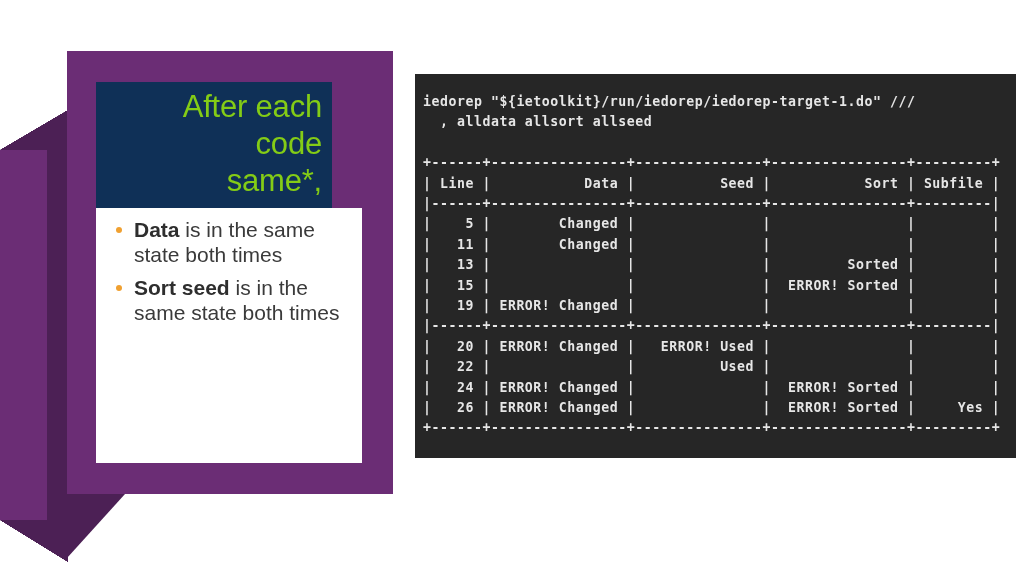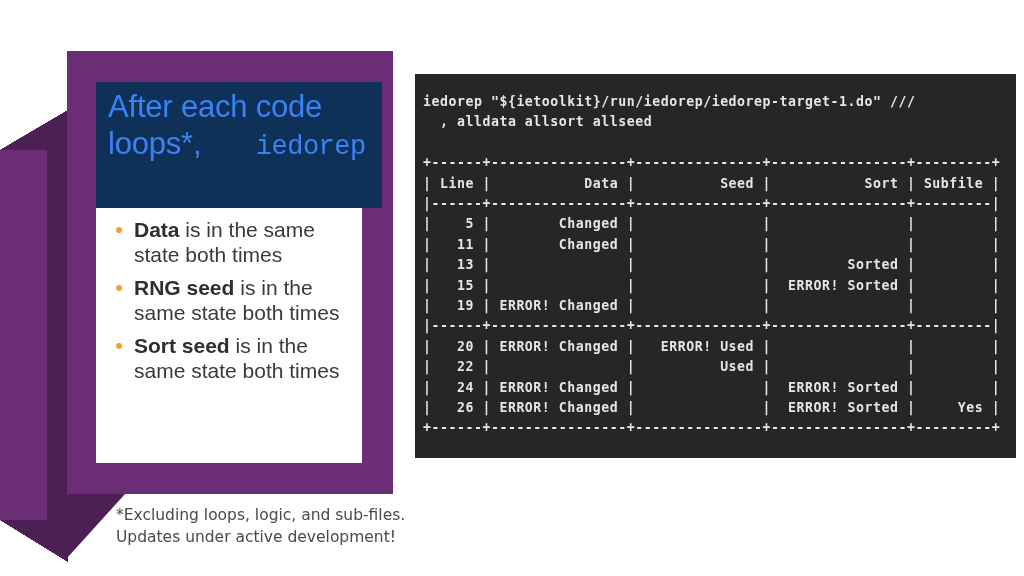--- a/index.html
+++ b/index.html
@@ -73,27 +73,28 @@
     height: 64px;
     background: #4C2055;
     clip-path: polygon(0 0, 100% 0, 0 100%);
   }
 
   
   .title-box {
     position: absolute;
     left: 96px;
     top: 82px;
-    width: 286px;
+    width: 236px;
     height: 126px;
     background: #0F3057;
-    color: #3b82f6;
+    color: #84cc16;
     box-sizing: border-box;
     padding: 6px 10px 4px 12px;
     overflow: hidden;
+    text-align: right;
   }
   .title-text {
     font-size: 31px;
     line-height: 37px;
     font-weight: 400;
     letter-spacing: -0.2px;
   }
   .title-text .mono {
     font-family: "Liberation Mono", "DejaVu Sans Mono", monospace;
     font-size: 27px;
@@ -182,41 +183,34 @@
 <div id="slide">
 
   <div class="deco-left-face"></div>
   <div class="deco-left-dark"></div>
   <div class="deco-bevel-top"></div>
   <div class="deco-bevel-bottom"></div>
   <div class="deco-arrow-body"></div>
   <div class="deco-arrow-notch"></div>
 
   <div class="title-box">
-    <div class="title-text"><span>After each code</span><br><span>loops*, </span><span class="mono">iedorep</span><br></div>
+    <div class="title-text"><span>After each code</span><br><span>same*, </span><span class="mono">iedorep</span><br></div>
   </div>
 
   <div class="bullet-card">
     <ul class="bullets">
       <li>
         <span class="dot"></span><b>Data</b><span> is in the same state both times</span>
       </li>
       <li>
-        <span class="dot"></span><b>RNG seed</b><span> is in the same state both times</span>
-      </li>
-      <li>
         <span class="dot"></span><b>Sort seed</b><span> is in the same state both times</span>
       </li>
     </ul>
   </div>
 
-  <div class="footnote">
-    <div>*Excluding loops, logic, and sub-files.</div>
-    <div>Updates under active development!</div>
-  </div>
 
   <div class="terminal">
     <pre><span class="term-cmd">iedorep "${ietoolkit}/run/iedorep/iedorep-target-1.do" ///
   , alldata allsort allseed</span><span class="term-table">+------+----------------+---------------+----------------+---------+
 | Line |           Data |          Seed |           Sort | Subfile |
 |------+----------------+---------------+----------------+---------|
 |    5 |        Changed |               |                |         |
 |   11 |        Changed |               |                |         |
 |   13 |                |               |         Sorted |         |
 |   15 |                |               |  ERROR! Sorted |         |

